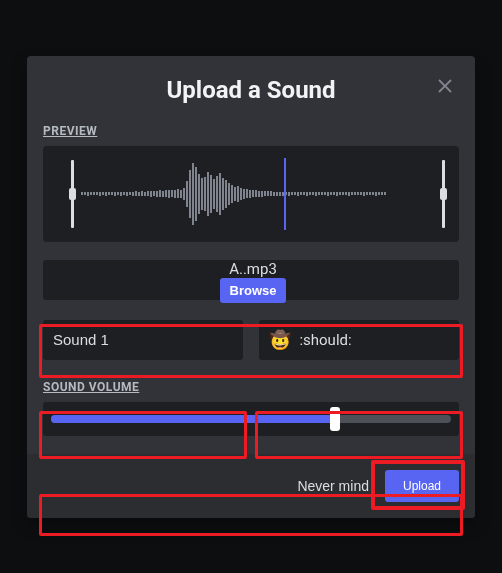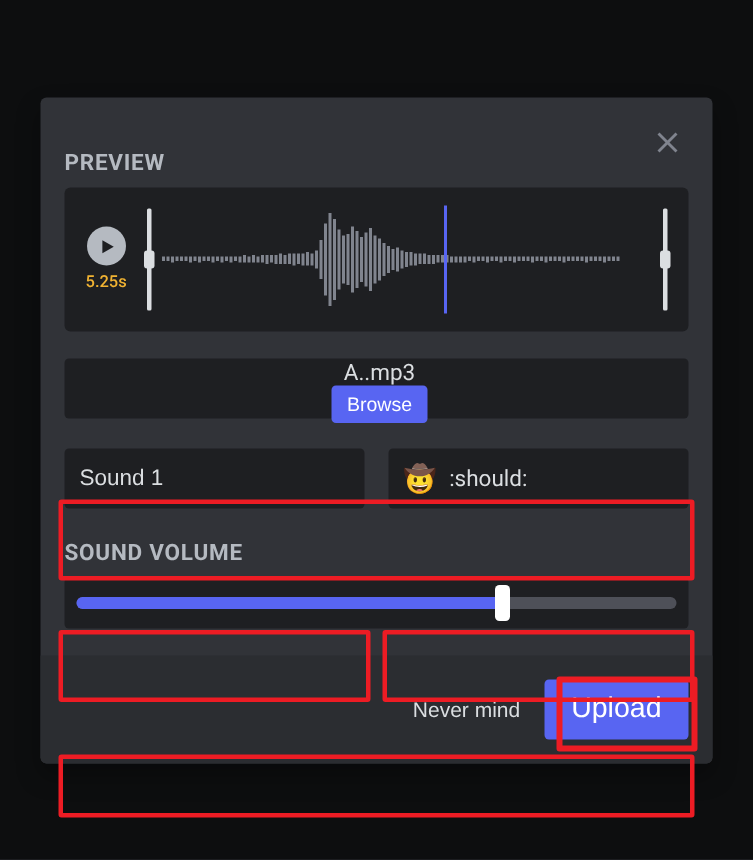--- a/index.html
+++ b/index.html
@@ -56,25 +56,26 @@
       display: flex;
       align-items: center;
       justify-content: center;
     }
     .close-btn svg {
       width: 20px;
       height: 20px;
     }
     .section-label {
       color: #b5bac1;
-      font-size: 15px;
+      font-size: 12px;
       font-weight: 700;
       letter-spacing: 0.5px;
       margin-bottom: 8px;
       text-transform: uppercase;
+      text-decoration: underline;
     }
     .required {
       color: #f23f42;
       margin-left: 2px;
     }
     .preview-box {
       background: #1e1f22;
       border-radius: 4px;
       height: 96px;
       padding: 10px 14px;
@@ -183,21 +184,21 @@
     }
     .file-name {
       color: #dbdee1;
       font-size: 15px;
       flex: 1;
     }
     .browse-btn {
       background: #5865f2;
       color: #fff;
       font-size: 13px;
-      font-weight: 400;
+      font-weight: 700;
       padding: 5px 10px;
       border-radius: 3px;
       cursor: pointer;
       border: none;
     }
     .two-col {
       display: flex;
       gap: 16px;
       margin-bottom: 20px;
     }
@@ -296,21 +297,21 @@
       background: none;
       border: none;
       color: #dbdee1;
       font-size: 14px;
       font-weight: 500;
       cursor: pointer;
     }
     .upload-btn {
       background: #5865f2;
       color: #fff;
-      font-size: 19px;
+      font-size: 12px;
       font-weight: 500;
       padding: 9px 18px;
       border-radius: 3px;
       cursor: pointer;
       border: none;
     }
     .upload-highlight {
       right: 10px;
       width: 94px;
       bottom: 8px;
@@ -323,32 +324,25 @@
 
 <div class="overlay"></div>
 <div class="modal">
 
   <div class="modal-header">
     <div class="close-btn">
       <svg viewBox="0 0 24 24">
         <path fill="currentColor" d="M18.4 4L12 10.4L5.6 4L4 5.6L10.4 12L4 18.4L5.6 20L12 13.6L18.4 20L20 18.4L13.6 12L20 5.6z"></path>
       </svg>
     </div>
+    <div class="title">Upload a Sound</div>
   </div>
 
   <div class="section-label">PREVIEW</div>
   <div class="preview-box">
-    <div class="play-group">
-      <div class="play-btn">
-        <svg viewBox="0 0 24 24">
-          <path fill="#1e1f22" d="M6 4l14 8-14 8z"></path>
-        </svg>
-      </div>
-      <div class="duration">5.25s</div>
-    </div>
     <div class="waveform-area">
       <div class="waveform" id="waveform">
           <div class="wave-bar" style="height: 3px;"></div>
           <div class="wave-bar" style="height: 3px;"></div>
           <div class="wave-bar" style="height: 4px;"></div>
           <div class="wave-bar" style="height: 3px;"></div>
           <div class="wave-bar" style="height: 3px;"></div>
           <div class="wave-bar" style="height: 3px;"></div>
           <div class="wave-bar" style="height: 4px;"></div>
           <div class="wave-bar" style="height: 3px;"></div>

